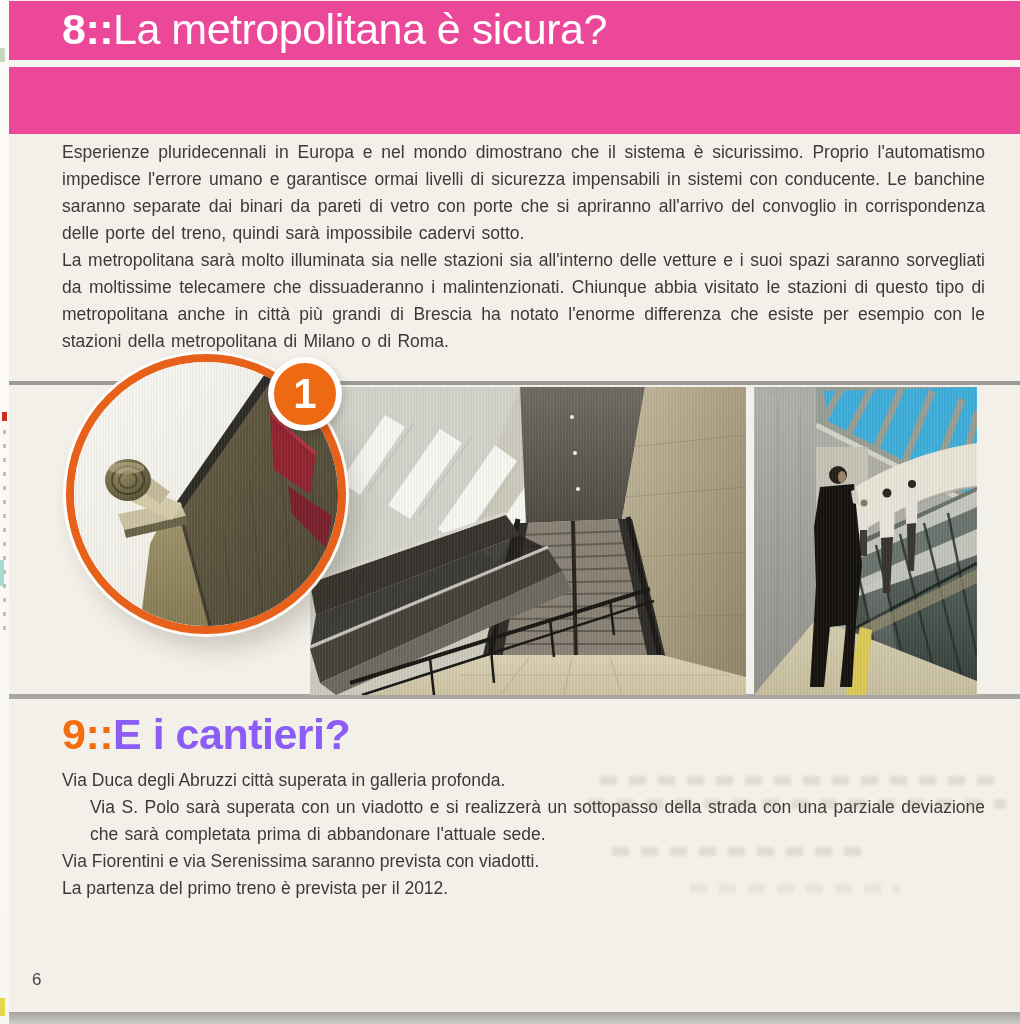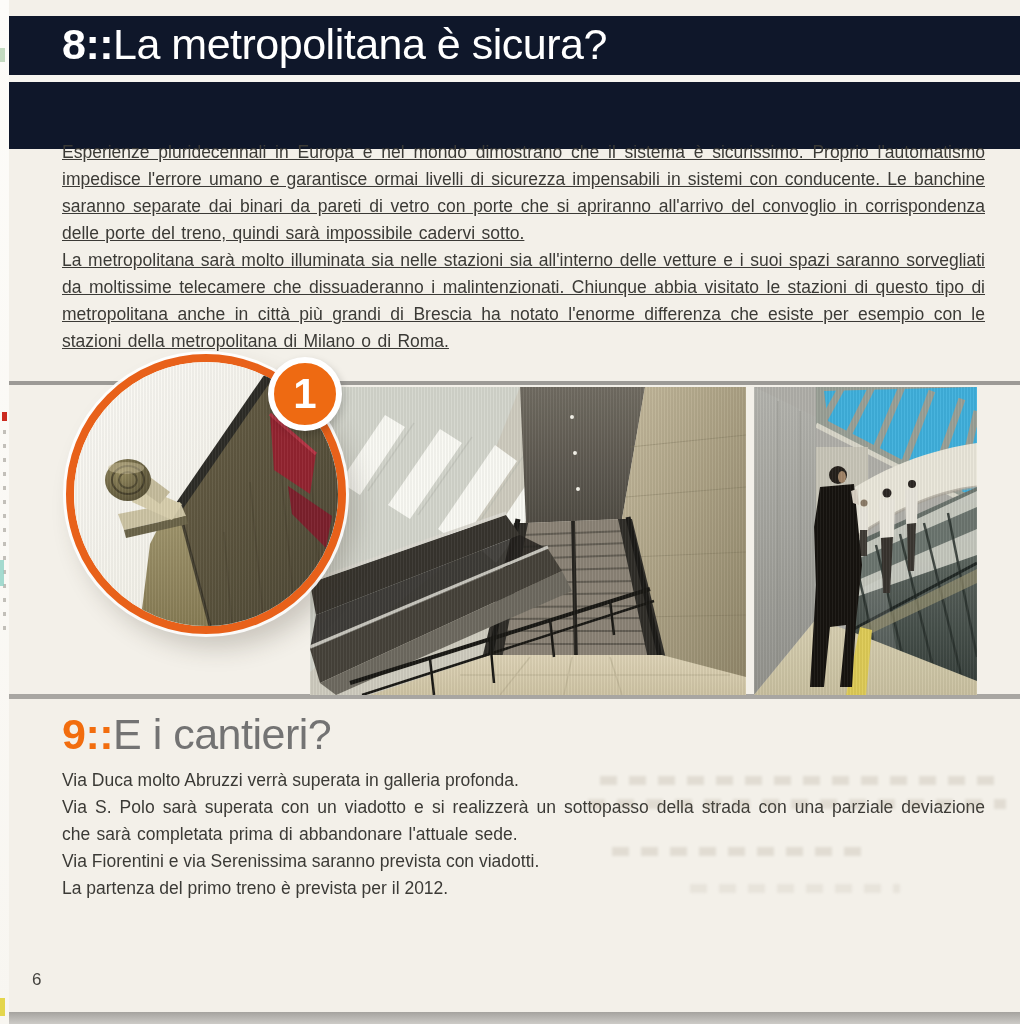--- a/index.html
+++ b/index.html
@@ -2,28 +2,28 @@
 <html><head>
 <meta charset="utf-8">
 <style>
   html,body{margin:0;padding:0;background:#d9d7d2;}
   .page{
     position:relative; width:1020px; height:1024px; overflow:hidden;
     background:#f3f0e9;
     font-family:"Liberation Sans", sans-serif;
   }
   
-  .banner{position:absolute; left:0; top:16px; width:1020px; height:133px; background:#0f172a;}
+  .banner{position:absolute; left:0; top:1px; width:1020px; height:133px; background:#ec4899;}
   .banner-title{position:absolute; left:62px; top:0px; margin:0; color:#ffffff;
     font-size:43px; line-height:56px; letter-spacing:-0.5px; font-weight:400; white-space:nowrap;}
   .banner-title .num{font-weight:700;}
   .banner-stripe{position:absolute; left:0; top:59px; width:1020px; height:7px; background:#f7f5f0;}
   
   .body-text{position:absolute; left:62px; top:139px; width:923px;
-    font-size:17.5px; line-height:27px; color:#3b3a36; text-align:justify; text-justify:inter-word;text-decoration:underline;}
+    font-size:17.5px; line-height:27px; color:#3b3a36; text-align:justify; text-justify:inter-word;}
   .body-text p{margin:0; word-spacing:1.5px;}
   
   .rule{position:absolute; left:0; width:1020px; z-index:1;}
   .rule-top{top:381px; height:4px; background:#9c9a96;}
   .rule-bottom{top:694px; height:5px; background:#a8a6a2;}
   
   .photo{position:absolute; overflow:hidden; background:#b9b5a8; z-index:2;}
   .photo svg{display:block; width:100%; height:100%;}
   .photo::after{content:""; position:absolute; inset:0; pointer-events:none;
     background:repeating-linear-gradient(90deg, rgba(255,255,255,.05) 0 1px, rgba(0,0,0,.045) 1px 3px);}
@@ -35,25 +35,25 @@
   .photo-circle::after{border-radius:50%;}
   
   .badge{position:absolute; left:268px; top:357px; width:62px; height:62px; border-radius:50%;
     background:#ee6a12; border:6px solid #ffffff; color:#ffffff; z-index:4;
     font-size:42px; font-weight:700; display:flex; align-items:center; justify-content:center;
     box-shadow:2px 4px 8px rgba(0,0,0,.18);}
   
   .s9-heading{position:absolute; left:62px; top:706px; margin:0; font-size:43px; line-height:56px;
     letter-spacing:-0.5px; white-space:nowrap;}
   .s9-heading .num{color:#f26d0e; font-weight:700;}
-  .s9-heading .ttl{color:#737373; font-weight:400;}
+  .s9-heading .ttl{color:#8b5cf6; font-weight:700;}
   .s9-text{position:absolute; left:62px; top:767px; width:923px;
     font-size:17.5px; line-height:27px; color:#3b3a36;}
   .s9-text p{margin:0;}
-  .s9-text .just{text-align:justify; text-justify:inter-word; word-spacing:1.5px;}
+  .s9-text .just{text-align:justify; text-justify:inter-word; word-spacing:1.5px;margin-left:28px;}
   .s9-text .bold{font-weight:400;}
   
   .page-number{position:absolute; left:32px; top:970px; font-size:17px; color:#44433f;}
   
   .ghost{position:absolute; filter:blur(1.4px); opacity:.32; z-index:0;
     background:repeating-linear-gradient(90deg, rgba(140,128,106,.55) 0 17px, rgba(140,128,106,0) 17px 29px);}
   .ghost-1{left:600px; top:776px; width:400px; height:9px;}
   .ghost-2{left:588px; top:799px; width:418px; height:10px;}
   .ghost-3{left:612px; top:847px; width:250px; height:9px;}
   .ghost-4{left:690px; top:884px; width:210px; height:9px; opacity:.2;}
@@ -298,21 +298,21 @@
       <ellipse cx="54" cy="118" rx="9" ry="8" fill="none" stroke="#2e2a1c" stroke-width="2" opacity="0.5"></ellipse>
       <ellipse cx="52" cy="106" rx="18" ry="6" fill="#cfc49d" opacity="0.5"></ellipse>
     </svg>
   </figure>
 
   <div class="badge">1</div>
 
   <h2 class="s9-heading"><span class="num">9</span><span class="num">::</span><span class="ttl">E i cantieri?</span></h2>
 
   <section class="s9-text">
-    <p>Via Duca molto Abruzzi verrà superata in galleria profonda.</p>
+    <p>Via Duca degli Abruzzi città superata in galleria profonda.</p>
     <p class="just">Via S. Polo sarà superata con un viadotto e si realizzerà un sottopasso della strada con una parziale deviazione che sarà completata prima di abbandonare l'attuale sede.</p>
     <p>Via Fiorentini e via Serenissima saranno prevista con viadotti.</p>
     <p class="bold">La partenza del primo treno è prevista per il 2012.</p>
   </section>
 
   <div class="page-number">6</div>
 
   <div class="ghost ghost-1"></div>
   <div class="ghost ghost-2"></div>
   <div class="ghost ghost-3"></div>

